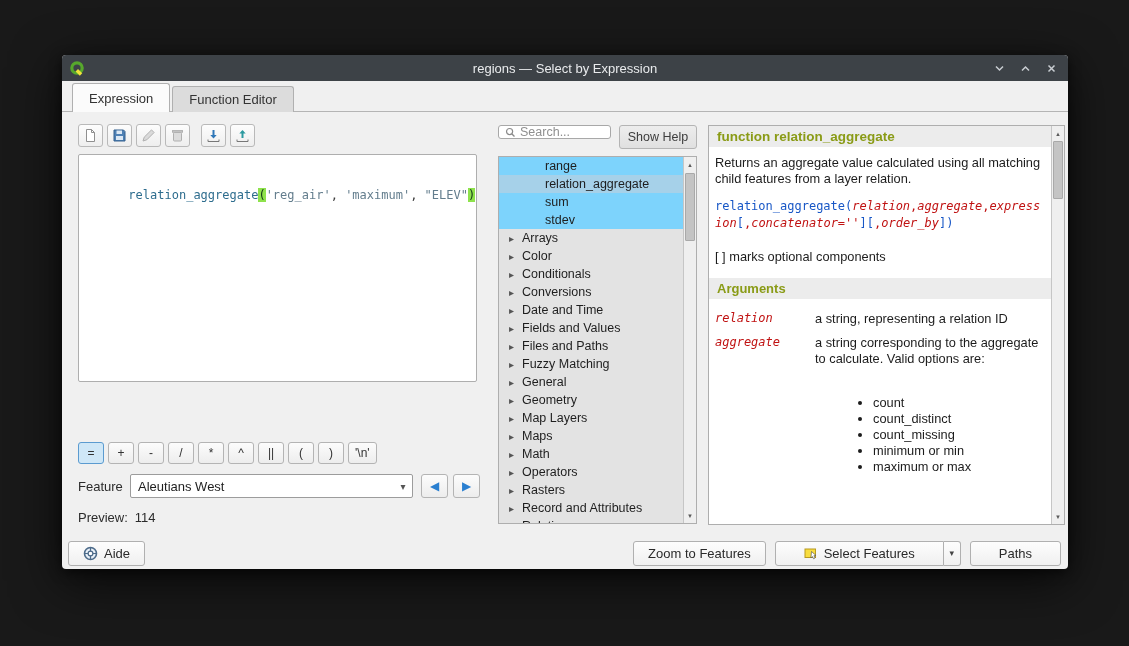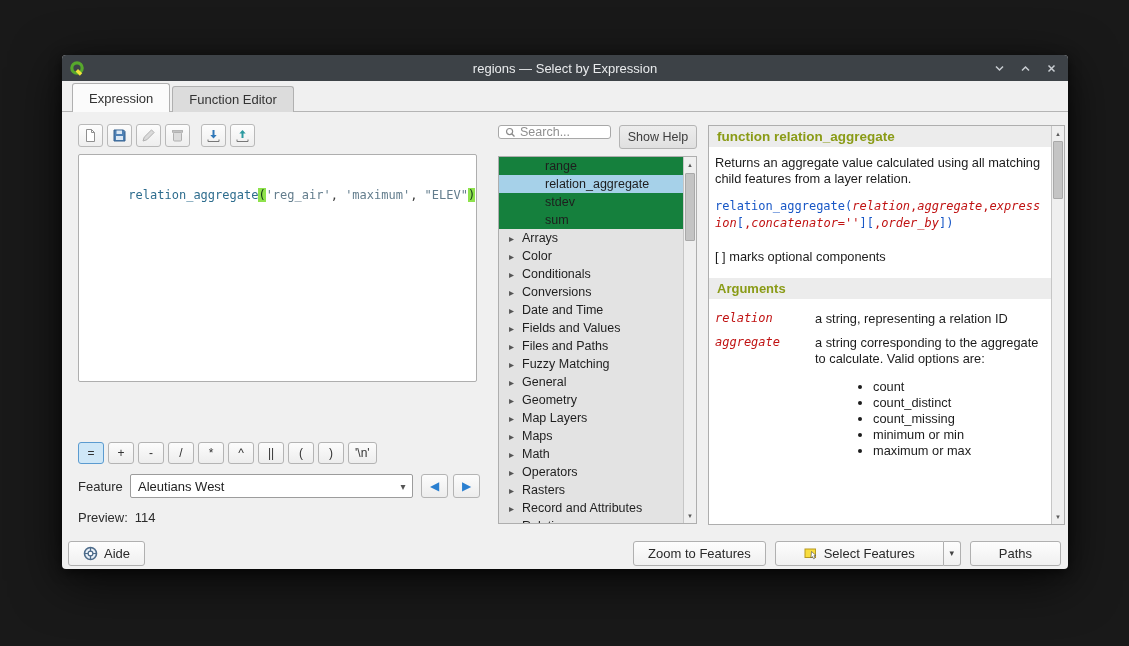--- a/index.html
+++ b/index.html
@@ -104,21 +104,21 @@
     position: absolute; left: 557px; top: 13px; width: 78px; height: 24px;
     border: 1px solid #b4b4b4; border-radius: 3px;
     background: linear-gradient(#ededed, #e0e0e0);
     font-size: 12.5px; color: #3d3d3d; font-family: "Liberation Sans", sans-serif;
   }
   .fn-list {
     position: absolute; left: 436px; top: 44px; width: 199px; height: 368px;
     background: #fff; border: 1px solid #aeaeae; overflow: hidden;
   }
   .fn-rows { position: absolute; left: 0; top: 0; right: 13px; }
-  .fn-row { height: 18px; display: flex; align-items: center; font-size: 12.5px; color: #1e1e1e; background: #15803d; padding-left: 10px; }
+  .fn-row { height: 18px; display: flex; align-items: center; font-size: 12.5px; color: #1e1e1e; background: #7dd3fc; padding-left: 10px; }
   .fn-row:not(.group) { padding-left: 46px; }
   .fn-row:not(.group) .tri { display: none; }
   .fn-row.group { background: #e3e3e3; }
   .fn-row.selected { background: #a6d1e9; }
   .tri { width: 13px; font-size: 10px; color: #555; }
   
   .scrollbar { position: absolute; top: 0; right: 0; bottom: 0; width: 13px; background: #efefef; border-left: 1px solid #c6c6c6; }
   .sb-btn { position: absolute; left: 0; width: 12px; height: 13px; display: flex; align-items: center; justify-content: center; font-size: 6px; color: #5a5a5a; }
   .sb-up { top: 1px; }
   .sb-down { bottom: 1px; }
@@ -136,21 +136,21 @@
   .help-h.sub { margin-top: 14px; }
   .help-desc { margin: 8px 6px 0; font-size: 12.8px; color: #1c1c1c; line-height: 1.28; }
   .syntax { margin: 10px 6px 0; font-family: "DejaVu Sans Mono", monospace; font-size: 12px; line-height: 1.45; word-break: break-all; }
   .syn-fn { color: #1857c6; }
   .syn-arg { color: #c01212; font-style: italic; }
   .syn-sep { color: #c01212; }
   .help-note { margin: 16px 6px 0; font-size: 12.8px; color: #1c1c1c; }
   .args { display: grid; grid-template-columns: 100px 1fr; margin: 12px 6px 0; row-gap: 9px; }
   .arg-name { font-family: "DejaVu Sans Mono", monospace; font-size: 12px; font-style: italic; color: #c01212; }
   .arg-desc { font-size: 12.8px; color: #1c1c1c; line-height: 1.24; }
-  .agg-opts { margin: 12px 0 0 150px; padding-left: 14px; font-size: 12.8px; color: #1c1c1c; }
+  .agg-opts { margin: 28px 0 0 150px; padding-left: 14px; font-size: 12.8px; color: #1c1c1c; }
   .agg-opts li { line-height: 16px; list-style: disc; }
   
   .footer { position: absolute; left: 6px; right: 7px; top: 428px; height: 26px; display: flex; align-items: center; }
   .btn {
     height: 25px; border: 1px solid #b0b0b0; border-radius: 3px;
     background: linear-gradient(#fdfdfd, #f0f0f0);
     font-size: 13px; color: #2a2a2a; padding: 0 14px;
     display: inline-flex; align-items: center; gap: 6px;
     font-family: "Liberation Sans", sans-serif;
   }
@@ -313,26 +313,26 @@
             <span class="fn-label">range</span>
           </div>
 
           <div class="fn-row selected">
 
             <span class="fn-label">relation_aggregate</span>
           </div>
 
           <div class="fn-row">
 
+            <span class="fn-label">sum</span>
+          </div>
+
+          <div class="fn-row">
+
             <span class="fn-label">stdev</span>
-          </div>
-
-          <div class="fn-row">
-
-            <span class="fn-label">sum</span>
           </div>
 
           <div class="fn-row group">
             <span class="tri">▸</span>
             <span class="fn-label">Arrays</span>
           </div>
 
           <div class="fn-row group">
             <span class="tri">▸</span>
             <span class="fn-label">Color</span>

